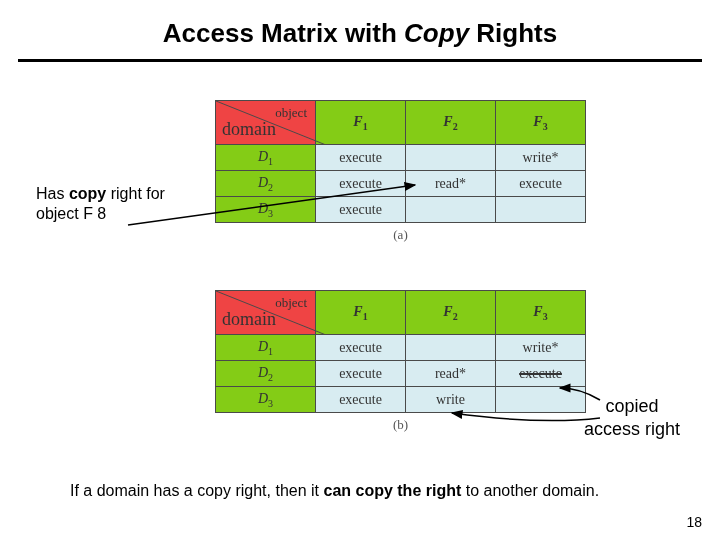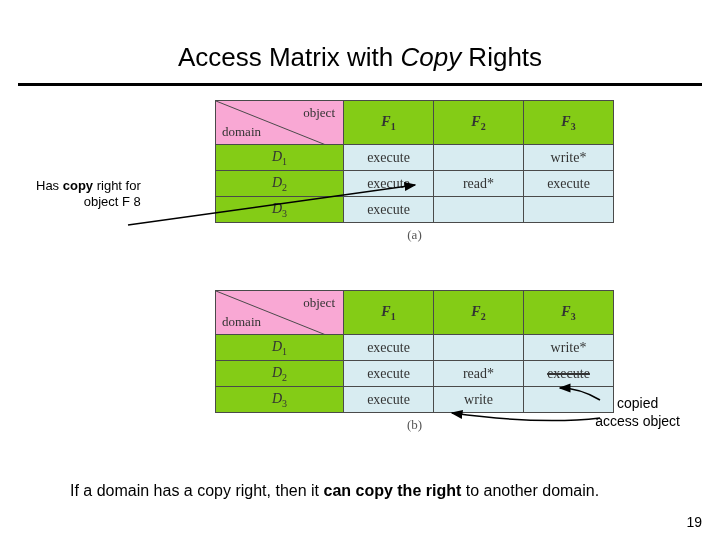--- a/index.html
+++ b/index.html
@@ -9,23 +9,22 @@
     height: 540px;
     background: #fff;
     font-family: Arial, Helvetica, sans-serif;
     color: #000;
     position: relative;
     overflow: hidden;
   }
   .title {
     text-align: center;
     font-size: 26px;
-    font-weight: normal;
+    font-weight: bold;
     padding: 18px 16px 10px;
-    margin-top: 24px;
   }
   .title .em { font-style: italic; }
   .hr {
     border: none;
     border-top: 3px solid #000;
     margin: 0 18px 8px;
   }
   .matrix-wrap {
     position: absolute;
   }
@@ -48,52 +47,52 @@
   }
   .caption {
     text-align: center;
     font-family: "Times New Roman", serif;
     font-size: 13px;
     color: #555;
     margin-top: 4px;
   }
   .diag-cell {
     position: relative;
-    width: 128px;
-    background: #f9a8d4;
+    width: 100px;
+    background: #ef4444;
   }
   .diag-cell svg {
     position: absolute; top:0; left:0;
   }
   .diag-top {
     position: absolute; top: 4px; right: 8px; font-size: 13px;
   }
   .diag-bot {
-    position: absolute; bottom: 4px; left: 6px; font-size: 13px;
+    position: absolute; bottom: 4px; left: 6px; font-size: 18px;
   }
   .col-f { width: 90px; }
   .col-d { width: 60px; }
   .sub { font-style: italic; }
   .sub sub { font-style: normal; font-size: 10px; }
 
   .annot-left {
     position: absolute;
     left: 36px;
-    top: 178px;
-    font-size: 13px;
-    text-align: right;
+    top: 184px;
+    font-size: 16px;
+    text-align: left;
     line-height: 1.25;
   }
   .annot-left .b { font-weight: bold; }
 
   .annot-right {
     position: absolute;
     right: 40px;
     top: 395px;
-    font-size: 14px;
+    font-size: 18px;
     text-align: center;
     line-height: 1.25;
   }
 
   .bottom-line {
     position: absolute;
     left: 70px;
     top: 482px;
     font-size: 16px;
     text-align: right;
@@ -193,34 +192,34 @@
   <div class="caption">(b)</div>
 </div>
 
 <div class="annot-left">
   <span>Has </span><span class="b">copy</span><span> right for</span><br>
   <span>object F 8</span>
 </div>
 
 <div class="annot-right">
   <span>copied</span><br>
-  <span>access object</span>
+  <span>access right</span>
 </div>
 
 <svg width="720" height="540" style="position:absolute;top:0;left:0;pointer-events:none;">
   <defs>
     <marker id="ah" markerWidth="8" markerHeight="8" refX="7" refY="3" orient="auto">
       <path d="M0,0 L8,3 L0,6 Z" fill="#000"></path>
     </marker>
   </defs>
 
   <line x1="128" y1="225" x2="415" y2="185" stroke="#000" stroke-width="1.5" marker-end="url(#ah)"></line>
 
   <path d="M 600 400 Q 580 388 560 388" stroke="#000" stroke-width="1.5" fill="none" marker-end="url(#ah)"></path>
 
   <path d="M 600 418 Q 540 425 452 413" stroke="#000" stroke-width="1.5" fill="none" marker-end="url(#ah)"></path>
 </svg>
 
 <div class="bottom-line">
   <span>If a domain has a copy right, then it </span><span class="b">can copy the right</span><span> to another  domain.</span>
 </div>
 
-<div class="pagenum">19</div>
+<div class="pagenum">18</div>
 
 </body></html>

